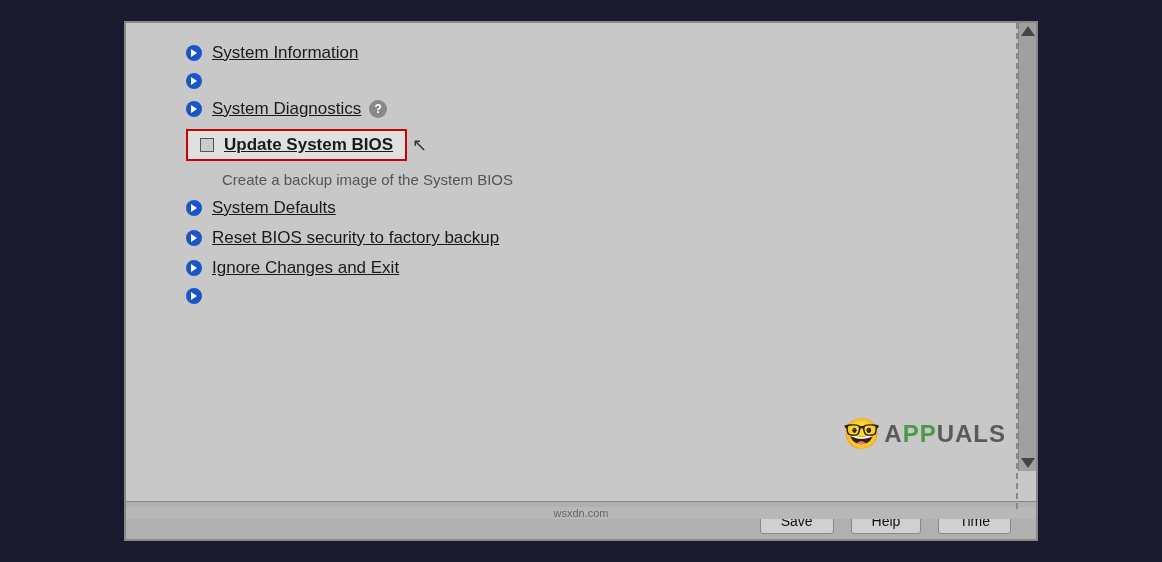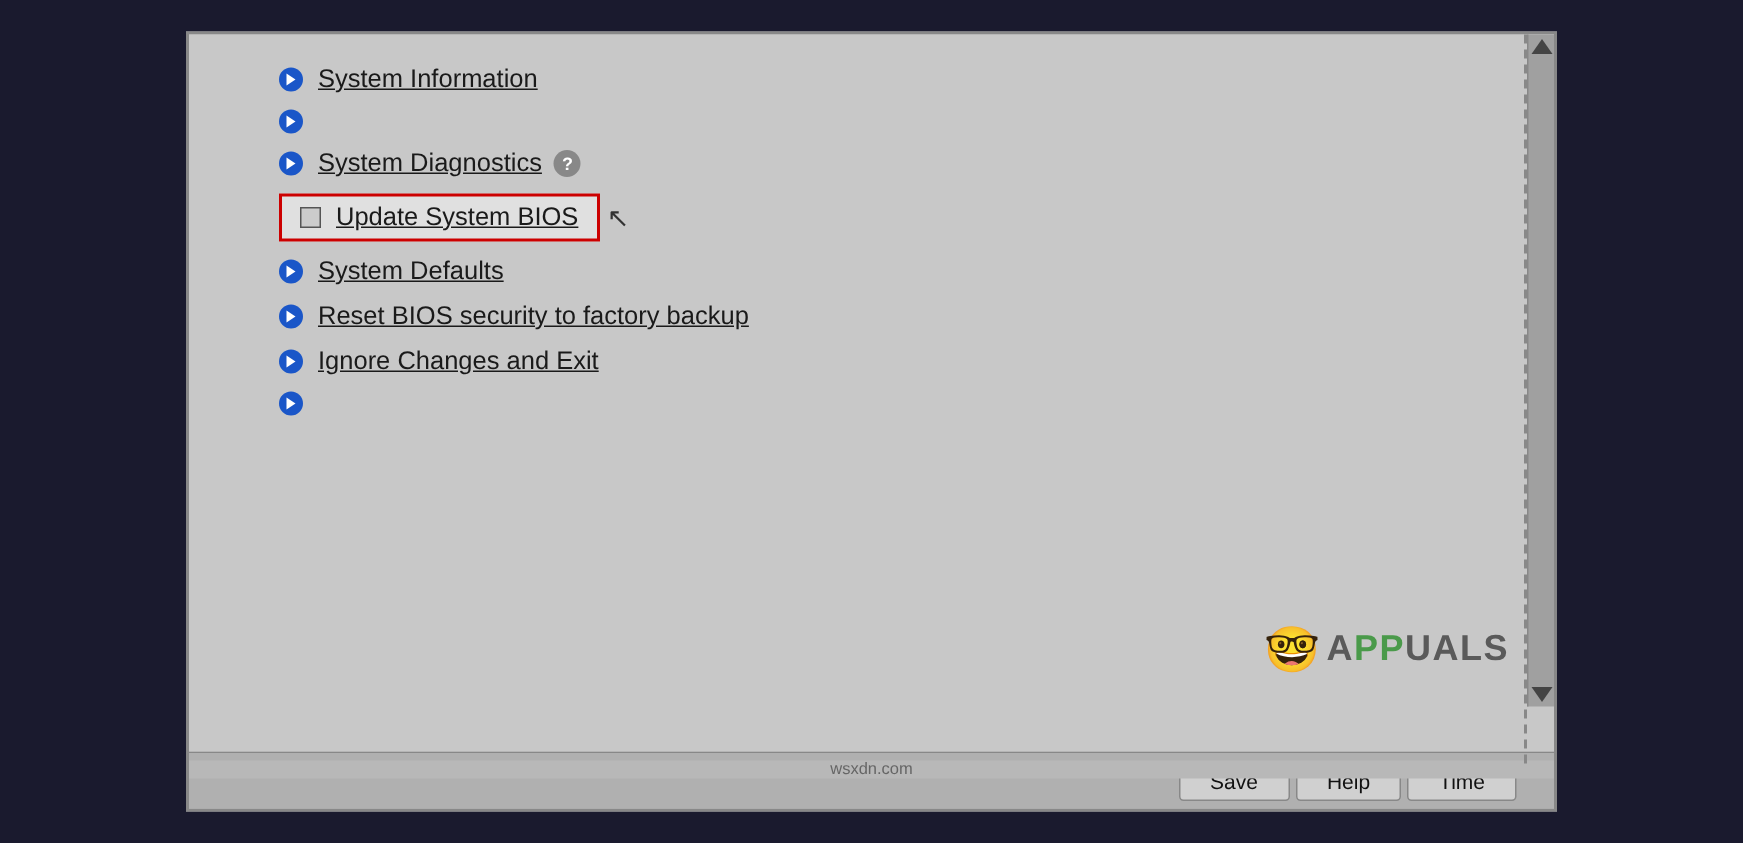--- a/index.html
+++ b/index.html
@@ -147,21 +147,21 @@
       border: 1px solid #555;
       background: #ccc;
       margin-right: 10px;
       flex-shrink: 0;
     }
 
     .selected-label {
       font-size: 17px;
       color: #1a1a1a;
       text-decoration: underline;
-      font-weight: 400;
+      font-weight: 700;
     }
 
     .sub-text {
       font-size: 15px;
       color: #555;
       margin-left: 36px;
       margin-bottom: 10px;
     }
 
     .cursor-img {
@@ -173,21 +173,21 @@
 
     
     .bottom-bar {
       height: 38px;
       background: #b0b0b0;
       border-top: 1px solid #888;
       display: flex;
       align-items: center;
       justify-content: flex-end;
       padding-right: 25px;
-      gap: 4px;
+      gap: 17px;
     }
 
     .bottom-btn {
       padding: 4px 20px;
       background: #d0d0d0;
       border: 1px solid #888;
       border-radius: 3px;
       font-size: 14px;
       color: #111;
       cursor: pointer;
@@ -254,20 +254,21 @@
     </div>
 
     <div class="selected-item">
       <div class="selected-box">
         <div class="selected-checkbox"></div>
         <span class="selected-label">Update System BIOS</span>
       </div>
       <span class="cursor-img">↖</span>
     </div>
 
+    <div class="sub-text">Create a backup image of the System BIOS</div>
 
     <div class="menu-item">
       <div class="bullet"></div>
       <span class="menu-label">System Defaults</span>
     </div>
 
     <div class="menu-item">
       <div class="bullet"></div>
       <span class="menu-label">Reset BIOS security to factory backup</span>
     </div>

